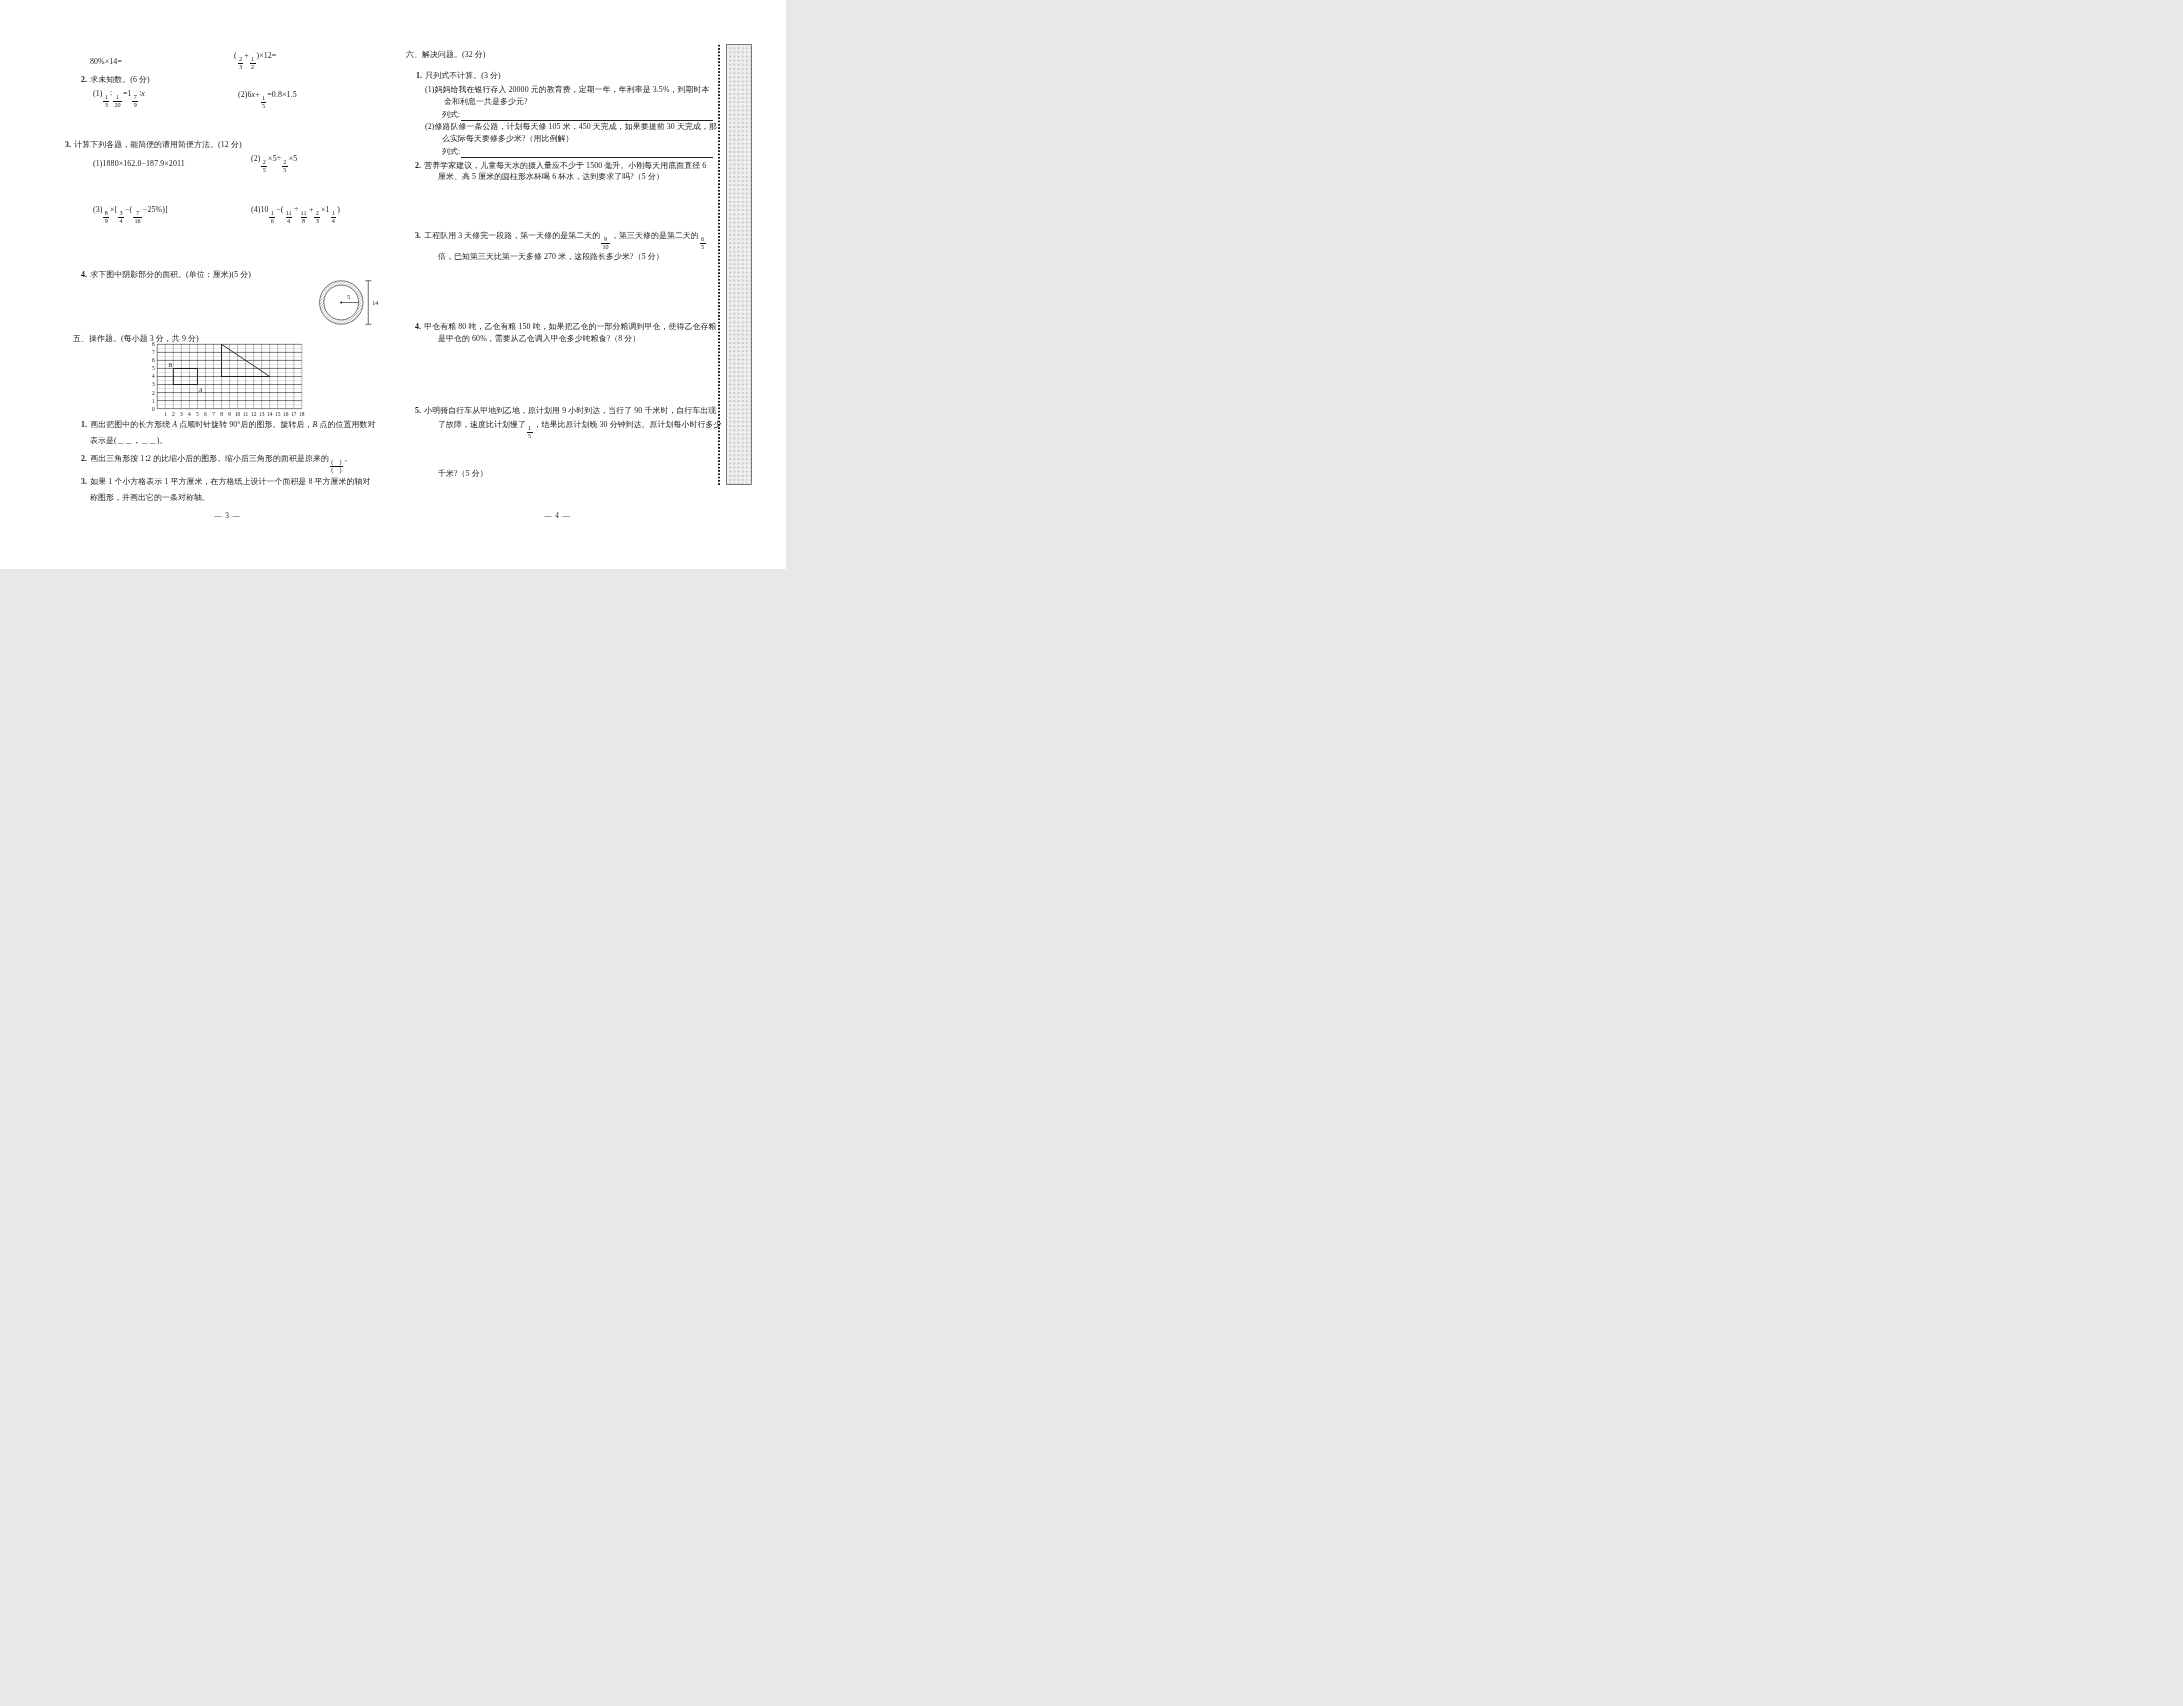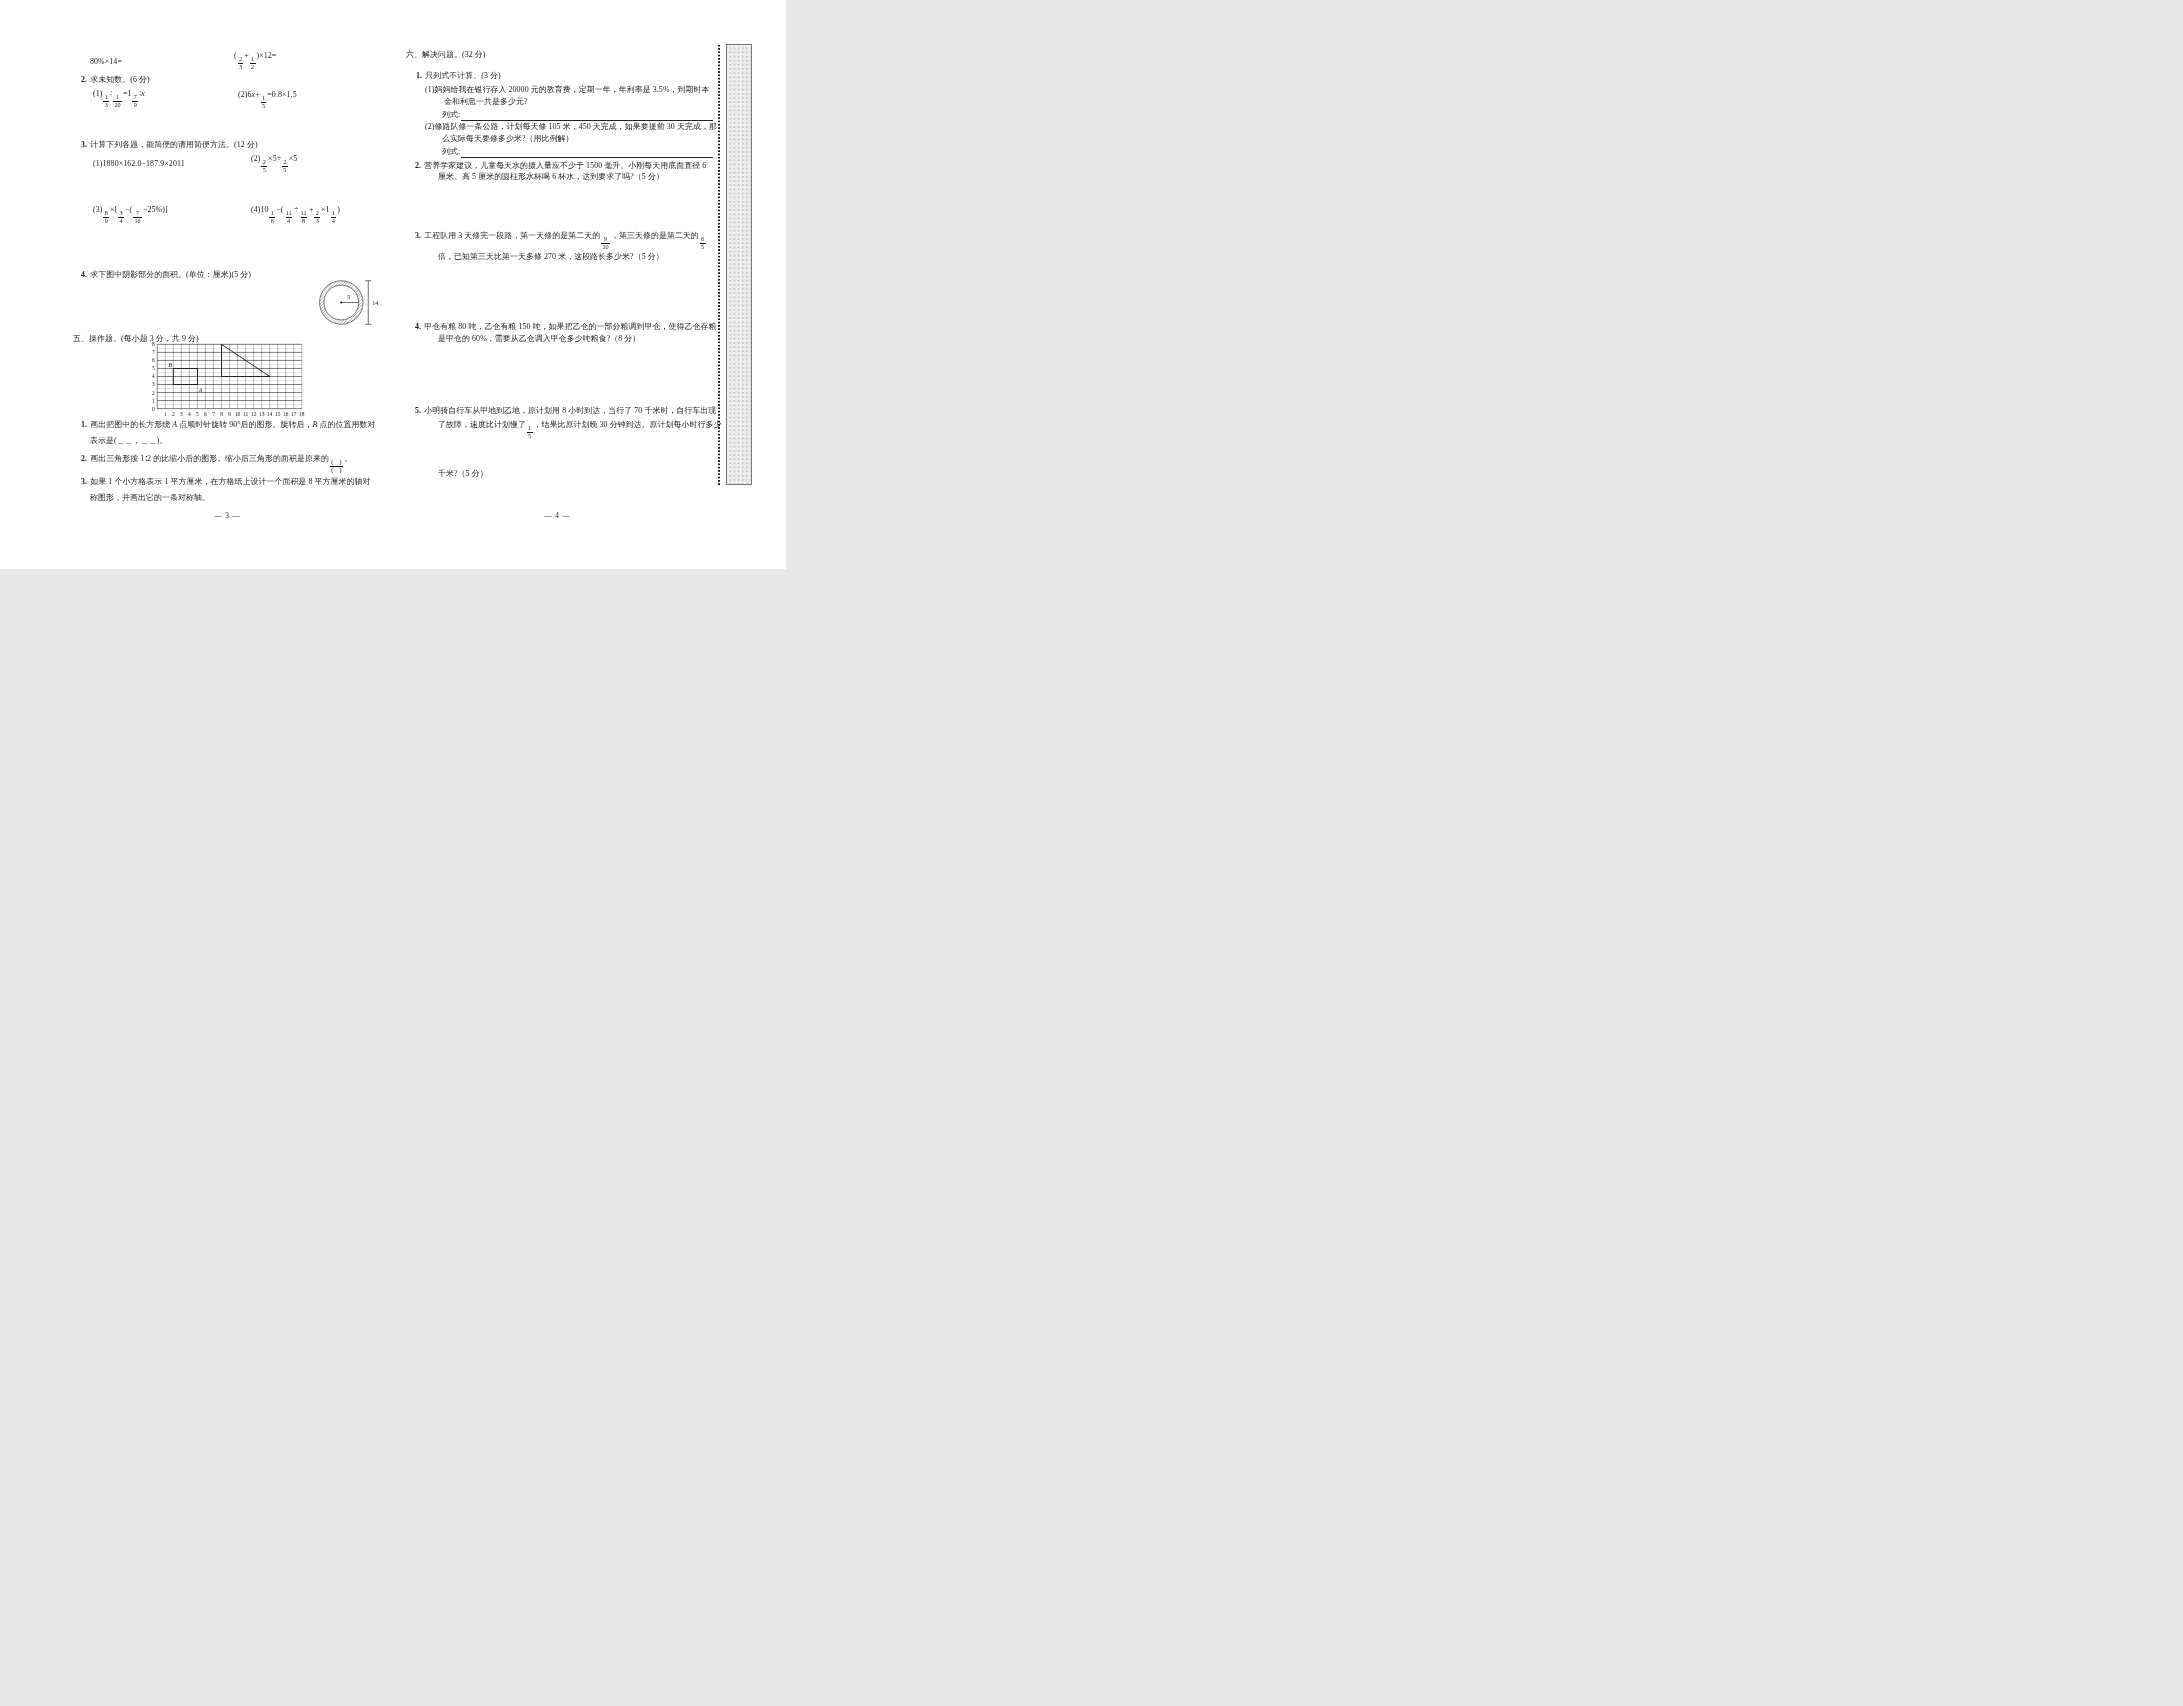--- a/index.html
+++ b/index.html
@@ -42,21 +42,21 @@
         <span class="fd">20</span>
       </span>=1<span class="frac">
         <span class="fn">7</span>
         <span class="fd">9</span>
       </span>∶<i>x</i></div>
   <div class="ln math" style="left:238px;top:90px">(2)6<i>x</i>+<span class="frac">
         <span class="fn">1</span>
         <span class="fd">5</span>
       </span>=0.8×1.5</div>
 
-  <div class="ln" style="left:81px;top:140px"><span class="num">3.</span><span>计算下列各题，能简便的请用简便方法。(12 分)</span></div>
+  <div class="ln" style="left:65px;top:140px"><span class="num">3.</span><span>计算下列各题，能简便的请用简便方法。(12 分)</span></div>
   <div class="ln math" style="left:93px;top:159px">(1)1880×162.0−187.9×2011</div>
   <div class="ln math" style="left:251px;top:154px">(2)<span class="frac">
         <span class="fn">2</span>
         <span class="fd">5</span>
       </span>×5÷<span class="frac">
         <span class="fn">2</span>
         <span class="fd">5</span>
       </span>×5</div>
   <div class="ln math" style="left:93px;top:205px">(3)<span class="frac">
         <span class="fn">8</span>
@@ -210,21 +210,21 @@
           <span class="fd">10</span>
         </span>，第三天修的是第二天的<span class="frac">
           <span class="fn">6</span>
           <span class="fd">5</span>
         </span></span></div>
   <div class="ln" style="left:438px;top:252px">倍，已知第三天比第一天多修 270 米，这段路长多少米?（5 分）</div>
 
   <div class="ln" style="left:415px;top:322px"><span class="num">4.</span><span>甲仓有粮 80 吨，乙仓有粮 150 吨，如果把乙仓的一部分粮调到甲仓，使得乙仓存粮</span></div>
   <div class="ln" style="left:438px;top:334px">是甲仓的 60%，需要从乙仓调入甲仓多少吨粮食?（8 分）</div>
 
-  <div class="ln" style="left:415px;top:406px"><span class="num">5.</span><span>小明骑自行车从甲地到乙地，原计划用 8 小时到达，当行了 70 千米时，自行车出现</span></div>
+  <div class="ln" style="left:415px;top:406px"><span class="num">5.</span><span>小明骑自行车从甲地到乙地，原计划用 9 小时到达，当行了 90 千米时，自行车出现</span></div>
   <div class="ln" style="left:438px;top:420px">了故障，速度比计划慢了<span class="frac">
         <span class="fn">1</span>
         <span class="fd">5</span>
       </span>，结果比原计划晚 30 分钟到达。原计划每小时行多少</div>
   <div class="ln" style="left:438px;top:469px">千米?（5 分）</div>
 
   <div class="footer" style="left:518px;top:511px">— 4 —</div>
 
   <div class="dotted-sep" style="left:718px;top:44px;height:441px"></div>
   <svg width="26" height="441" style="position:absolute;left:726px;top:44px" viewBox="0 0 59 1009">

